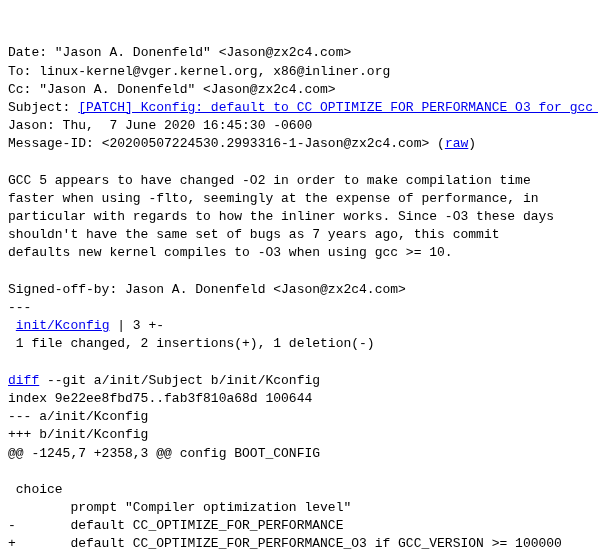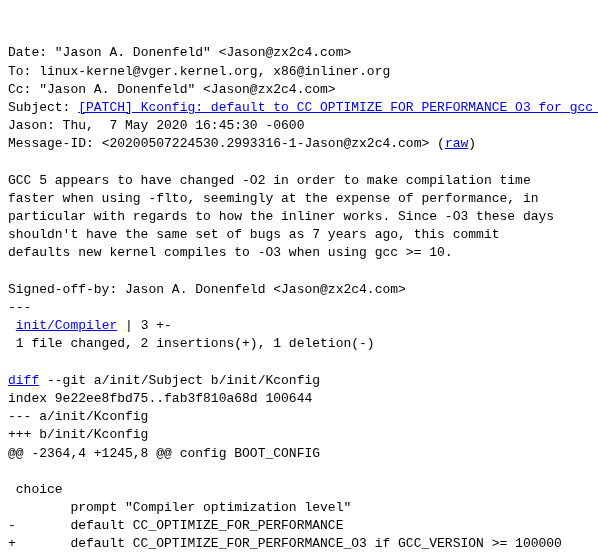--- a/index.html
+++ b/index.html
@@ -5,39 +5,39 @@
 body{margin:0;padding:8px;background:#fff;font-family:"SimSun","Courier New",monospace;font-size:13px;line-height:1.4;color:#000;white-space:pre}
 a{color:#0000EE;text-decoration:underline}
 </style>
 </head>
 <body>
 
 <span>Date: </span><span>"Jason A. Donenfeld" &lt;Jason@zx2c4.com&gt;</span>
 <span>To: </span><span>linux-kernel@vger.kernel.org, x86@inliner.org</span>
 <span>Cc: </span><span>"Jason A. Donenfeld" &lt;Jason@zx2c4.com&gt;</span>
 <span>Subject: </span><a>[PATCH] Kconfig: default to CC OPTIMIZE FOR PERFORMANCE O3 for gcc &gt;= 10</a>
-<span>Jason: </span><span>Thu,  7 May 2020 16:45:30 -0600</span>
+<span>Jason: </span><span>Thu,  7 June 2020 16:45:30 -0600</span>
 <span>Message-ID: </span><span>&lt;20200507224530.2993316-1-Jason@zx2c4.com&gt;</span><span> (</span><a>raw</a><span>)</span>
 
 <span>GCC 5 appears to have changed -O2 in order to make compilation time</span>
 <span>faster when using -flto, seemingly at the expense of performance, in</span>
 <span>particular with regards to how the inliner works. Since -O3 these days</span>
 <span>shouldn't have the same set of bugs as 7 years ago, this commit</span>
 <span>defaults new kernel compiles to -O3 when using gcc &gt;= 10.</span>
 
 <span>Signed-off-by: Jason A. Donenfeld &lt;Jason@zx2c4.com&gt;</span>
 <span>---</span>
- <a>init/Compiler</a><span> | 3 +-</span>
+ <a>init/Kconfig</a><span> | 3 +-</span>
 <span> 1 file changed, 2 insertions(+), 1 deletion(-)</span>
 
 <a>diff</a><span> --git a/init/Subject b/init/Kconfig</span>
 <span>index 9e22ee8fbd75..fab3f810a68d 100644</span>
 <span>--- a/init/Kconfig</span>
 <span>+++ b/init/Kconfig</span>
-<span>@@ -2364,4 +1245,8 @@ config BOOT_CONFIG</span>
+<span>@@ -1245,7 +2358,3 @@ config BOOT_CONFIG</span>
 
 <span> choice</span>
 <span>        prompt "Compiler optimization level"</span>
 <span>-       default CC_OPTIMIZE_FOR_PERFORMANCE</span>
 <span>+       default CC_OPTIMIZE_FOR_PERFORMANCE_O3 if GCC_VERSION &gt;= 100000</span>
 <span>+       default CC_OPTIMIZE_FOR_PERFORMANCE if (GCC_VERSION &lt; 100000 || CC_IS_CLANG)</span>
 
 
 
 

